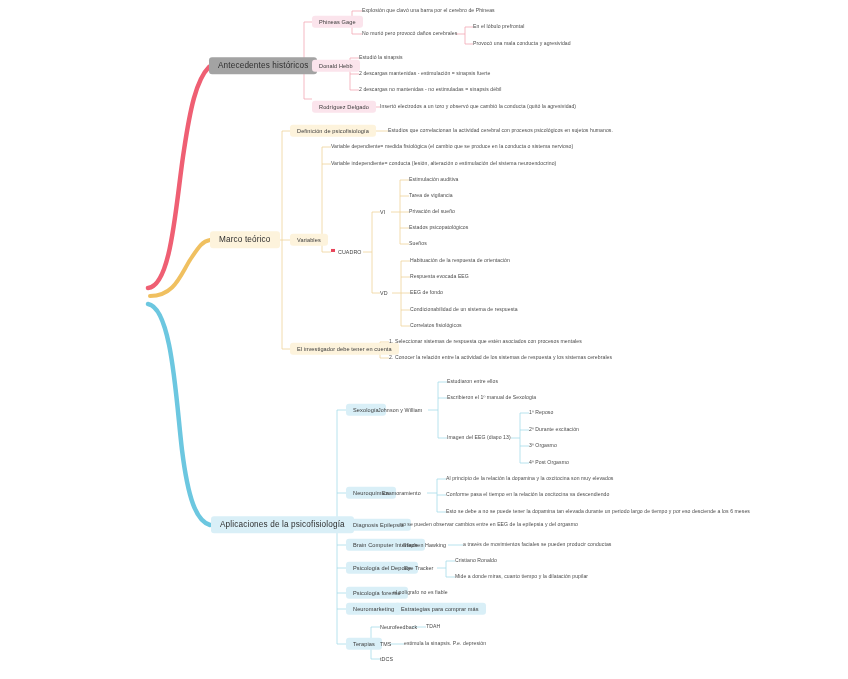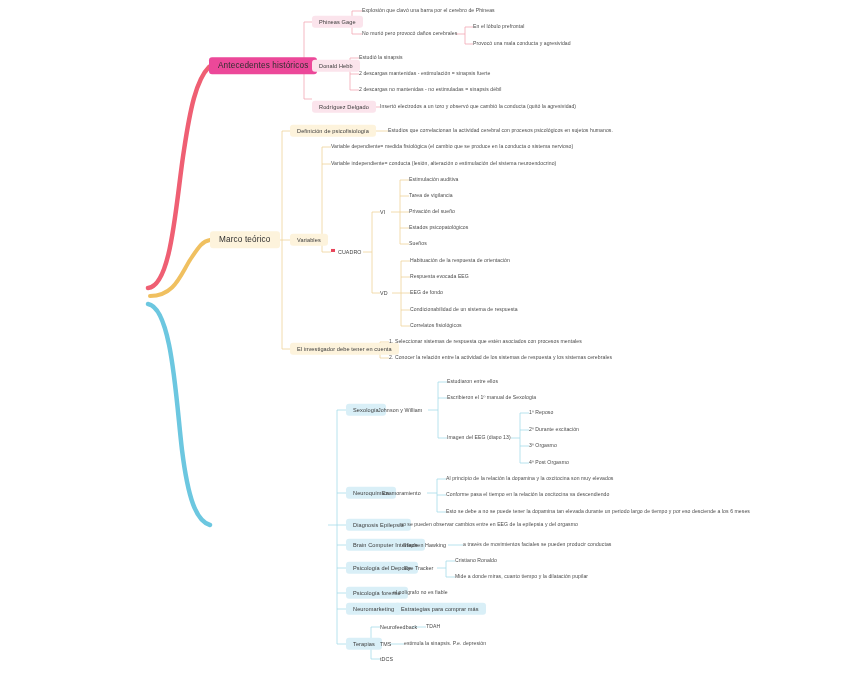--- a/index.html
+++ b/index.html
@@ -34,21 +34,21 @@
   }
 
   
   .lvl1{
     font-size:8.2px;
     padding:4px 9px;
     border-radius:3px;
     color:#2e2e2e;
     letter-spacing:.15px;
   }
-  .lvl1.pink{background:#ec4899;}
+  .lvl1.pink{background:#a3a3a3;}
   .lvl1.amber{background:#fdf3dc;}
   .lvl1.cyan{background:#d9eff7;}
 
   
   .lvl2{
     font-size:5.6px;
     padding:3px 7px;
     border-radius:3px;
     color:#3a3a3a;
     letter-spacing:.1px;
@@ -222,20 +222,21 @@
 
       <path d="M390,644 H404"></path>
     </g>
   </svg>
 
 
   <div class="node lvl1 pink" style="left:209px;top:66px;">Antecedentes históricos</div>
 
   <div class="node lvl1 amber" style="left:210px;top:240px;">Marco teórico</div>
 
+  <div class="node lvl1 cyan" style="left:211px;top:525px;">Aplicaciones de la psicofisiología</div>
 
   <div class="node lvl2 pink" style="left:312px;top:22px;">Phineas Gage</div>
   <div class="node leaf" style="left:362px;top:11px;">Explosión que clavó una barra por el cerebro de Phineas</div>
   <div class="node leaf" style="left:362px;top:34px;">No murió pero provocó daños cerebrales</div>
   <div class="node leaf" style="left:473px;top:27px;">En el lóbulo prefrontal</div>
   <div class="node leaf" style="left:473px;top:44px;">Provocó una mala conducta y agresividad</div>
 
   <div class="node lvl2 pink" style="left:312px;top:66px;">Donald Hebb</div>
   <div class="node leaf" style="left:359px;top:58px;">Estudió la sinapsis</div>
   <div class="node leaf" style="left:359px;top:74px;">2 descargas mantenidas - estimulación = sinapsis fuerte</div>

